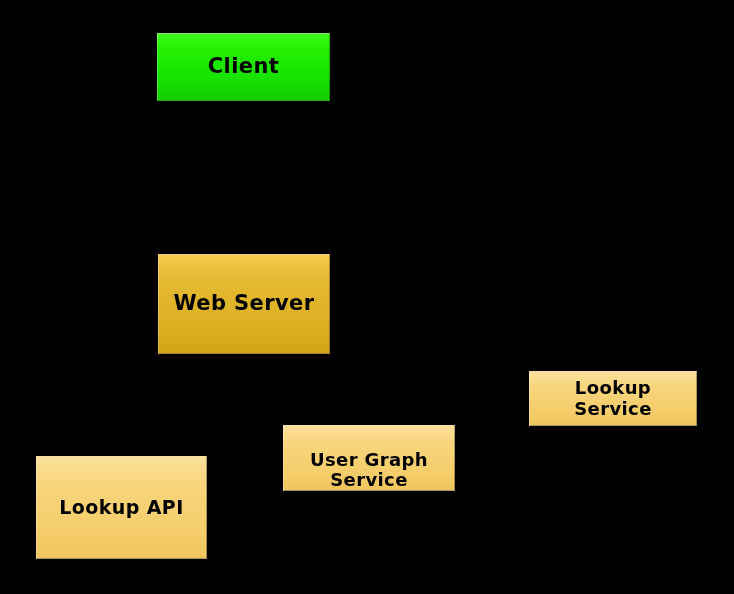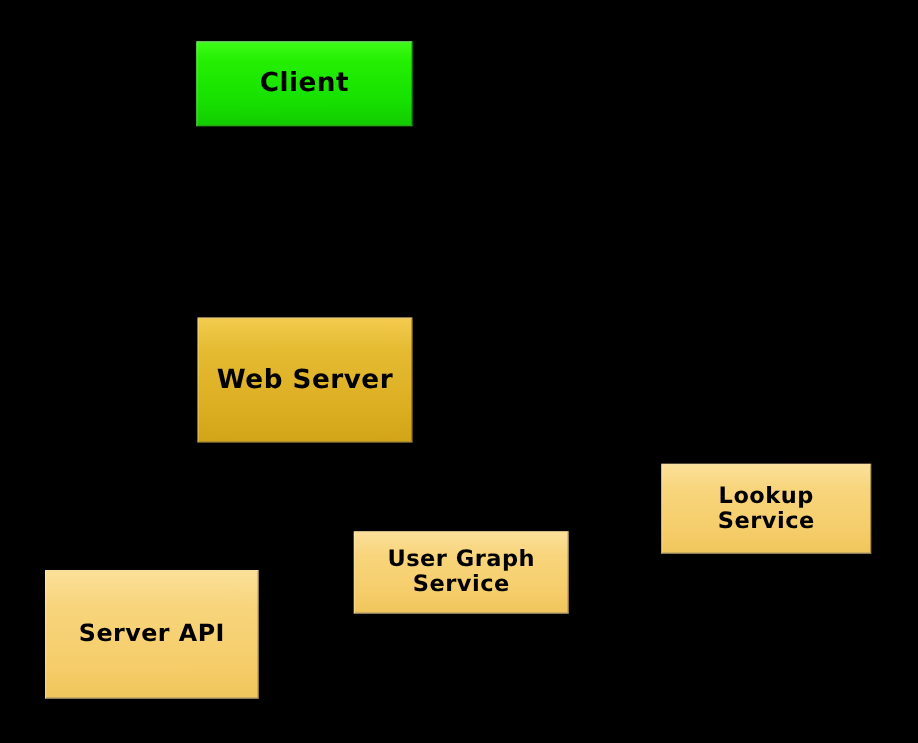--- a/index.html
+++ b/index.html
@@ -51,22 +51,22 @@
   .theme-gold {
     background: linear-gradient(180deg, #f3cb4e 0%, #e5bb32 25%, #dcae22 72%, #d2a417 100%);
   }
   .theme-amber {
     background: linear-gradient(180deg, #fbe099 0%, #f8d57c 28%, #f5cd6a 74%, #f0c55c 100%);
   }
 
   
   #node-client        { left: 157px; top: 33px;  width: 173px; height: 68px;  font-size: 21px; }
   #node-web-server    { left: 158px; top: 218px; width: 172px; height: 100px; font-size: 21px; margin-top: 36px; }
-  #node-lookup        { left: 529px; top: 371px; width: 168px; height: 72px;  font-size: 18px; }
-  #node-user-graph    { left: 283px; top: 425px; width: 172px; height: 66px;  font-size: 18px; }
+  #node-lookup        { left: 529px; top: 371px; width: 168px; height: 55px;  font-size: 18px; }
+  #node-user-graph    { left: 283px; top: 425px; width: 172px; height: 66px;  font-size: 18px; align-items: flex-end; }
   #node-person-server { left: 529px; top: 481px; width: 168px; height: 65px;  font-size: 18px; }
   #node-search-api    { left: 36px;  top: 456px; width: 171px; height: 103px; font-size: 19px; }
 </style>
 </head>
 <body>
 
 <div id="canvas">
 
   <div class="node theme-green" id="node-client">
     <span class="label">Client</span>
@@ -81,16 +81,16 @@
 Service</span>
   </div>
 
   <div class="node theme-amber" id="node-user-graph">
     <span class="label">User Graph
 Service</span>
   </div>
 
 
   <div class="node theme-amber" id="node-search-api">
-    <span class="label">Server API</span>
+    <span class="label">Lookup API</span>
   </div>
 
 </div>
 
 </body></html>

